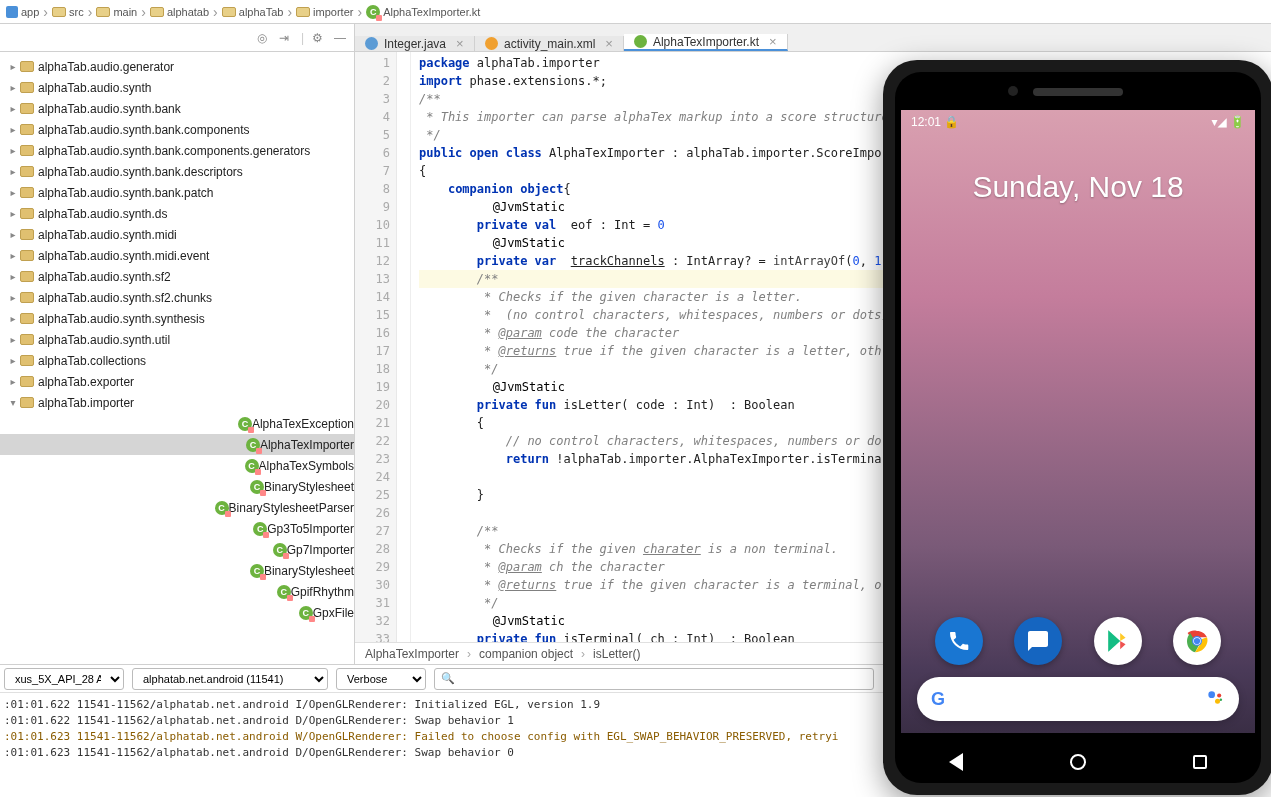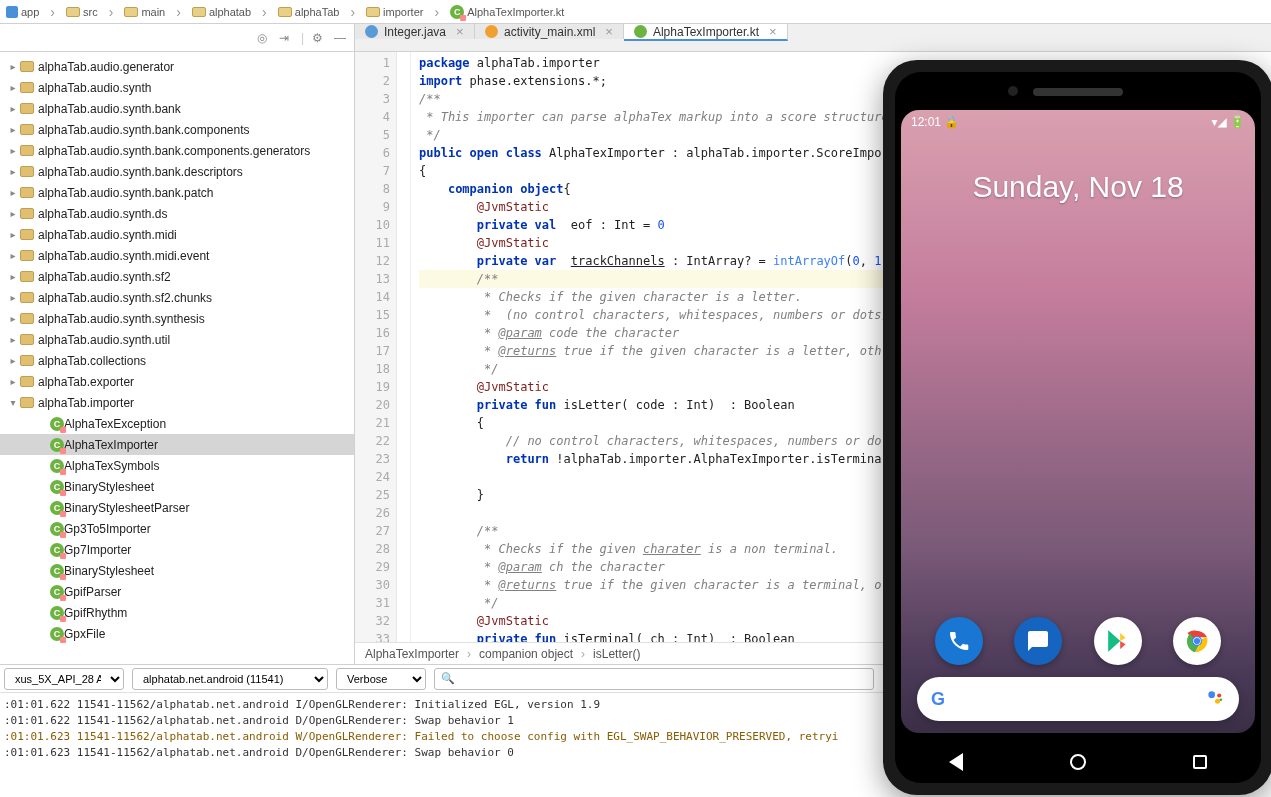--- a/index.html
+++ b/index.html
@@ -1,19 +1,19 @@
 <!DOCTYPE html>
 <html><head>
 <meta charset="utf-8">
 <style>
 * { margin: 0; padding: 0; box-sizing: border-box; }
 body { font-family: "Segoe UI", Arial, sans-serif; font-size: 12px; background: #fff; color: #333; width: 1271px; height: 797px; overflow: hidden; position: relative; }
 
 
-.breadcrumb { height: 24px; background: #fff; border-bottom: 1px solid #d0d0d0; display: flex; align-items: center; padding: 0 6px; gap: 11px; text-align: center; }
+.breadcrumb { height: 24px; background: #fff; border-bottom: 1px solid #d0d0d0; display: flex; align-items: center; padding: 0 6px; gap: 4px; text-align: center; }
 .breadcrumb .bc-item { display: flex; align-items: center; gap: 3px; color: #555; font-size: 11px; }
 .breadcrumb .sep { color: #999; font-size: 14px; }
 .bc-icon { width: 14px; height: 12px; display: inline-block; }
 .bc-folder { background: #e8d088; border: 1px solid #c0a050; border-radius: 2px; width: 14px; height: 10px; }
 .bc-module { background: #4a90d9; border-radius: 2px; width: 12px; height: 12px; }
 
 
 .main { display: flex; height: 640px; }
 
 
@@ -23,37 +23,37 @@
 .tree { padding: 4px 0; }
 .tree-item { display: flex; align-items: center; height: 21px; padding-left: 6px; cursor: pointer; }
 .tree-item.selected { background: #d5d5d5; }
 .tree-chevron { width: 14px; color: #888; font-size: 10px; text-align: center; }
 .tree-icon { width: 16px; height: 14px; margin-right: 4px; display: inline-block; }
 .pkg-icon { background: #e0c070; border-radius: 2px; width: 14px; height: 11px; border: 1px solid #c0a050; }
 .cls-icon { width: 14px; height: 14px; border-radius: 50%; background: #6db33f; color: #fff; font-size: 9px; font-weight: bold; text-align: center; line-height: 14px; position: relative; }
 .cls-icon::after { content: "C"; }
 .kt-badge { position: absolute; bottom: -2px; right: -2px; background: #f88; width: 6px; height: 6px; border-radius: 1px; }
 .tree-label { font-size: 12px; color: #222; }
-.indent-2 { padding-left: 36px; }
+.indent-2 { padding-left: 36px; justify-content: flex-end; }
 
 
 .editor-area { flex: 1; display: flex; flex-direction: column; background: #fff; position: relative; }
-.tabbar { height: 28px; border-bottom: 1px solid #d0d0d0; display: flex; align-items: flex-start; background: #f0f0f0; }
+.tabbar { height: 28px; border-bottom: 1px solid #d0d0d0; display: flex; align-items: flex-end; background: #f0f0f0; }
 .tab { display: flex; align-items: center; padding: 0 10px; gap: 6px; border-right: 1px solid #d0d0d0; background: #e8e8e8; cursor: pointer; font-size: 12px; min-width: 120px; }
 .tab.active { background: #fff; border-bottom: 2px solid #4a90d9; }
 .tab-icon { width: 13px; height: 13px; border-radius: 50%; }
 .tab-close { color: #999; font-size: 13px; margin-left: 4px; }
 .editor-body { flex: 1; display: flex; overflow: hidden; font-family: "Consolas", "Menlo", monospace; font-size: 12px; background: #fff; }
 .gutter { width: 42px; background: #f5f5f5; border-right: 1px solid #e8e8e8; text-align: right; padding: 2px 6px 0 0; color: #aaa; line-height: 18px; }
 .fold-gutter { width: 14px; background: #fff; border-right: 1px solid #eee; }
 .code { flex: 1; padding: 2px 0 0 8px; line-height: 18px; white-space: pre; color: #222; overflow: hidden; }
 .code .kw { color: #0033b3; font-weight: bold; }
 .code .cm { color: #808080; font-style: italic; }
-.code .an { color: #7f1d1d; }
-.code .fn { color: #3b82f6; }
+.code .an { color: #000000; margin-left: 16px; }
+.code .fn { color: #404040; }
 .code .nu { color: #1750eb; }
 .code .ul { text-decoration: underline; }
 .code .hl-line { background: #fdfae3; display: inline-block; width: 100%; }
 .breadcrumb-bottom { height: 22px; border-top: 1px solid #e0e0e0; display: flex; align-items: center; gap: 8px; padding: 0 10px; font-size: 12px; color: #555; background: #fff; }
 .breadcrumb-bottom .sep { color: #aaa; }
 
 
 .bottom-panel { height: 110px; border-top: 1px solid #d0d0d0; background: #fff; display: flex; flex-direction: column; }
 .bottom-toolbar { height: 28px; display: flex; align-items: center; gap: 8px; padding: 0 4px; border-bottom: 1px solid #e0e0e0; }
 .bottom-toolbar select, .bottom-toolbar .search { height: 22px; border: 1px solid #bbb; border-radius: 3px; font-size: 11px; padding: 0 6px; background: #fff; }
@@ -62,21 +62,21 @@
 .bottom-toolbar .lvl-select { width: 90px; }
 .bottom-toolbar .search { flex: 1; max-width: 440px; display: flex; align-items: center; color: #999; }
 .log-lines { flex: 1; font-family: "Consolas", monospace; font-size: 11px; padding: 4px 4px; line-height: 16px; overflow: hidden; }
 .log-lines .warn { color: #8a5c00; }
 
 
 .phone { position: absolute; top: 60px; right: -2px; width: 390px; height: 735px; background: #1a1a1a; border-radius: 34px; box-shadow: 0 8px 30px rgba(0,0,0,.4); padding: 12px; z-index: 50; }
 .phone-inner { width: 100%; height: 100%; background: #000; border-radius: 26px; padding: 38px 6px 50px 6px; position: relative; }
 .phone-speaker { position: absolute; top: 16px; left: 50%; width: 90px; height: 8px; margin-left: -45px; background: #333; border-radius: 4px; }
 .phone-camera { position: absolute; top: 14px; left: 50%; margin-left: -70px; width: 10px; height: 10px; background: #222; border-radius: 50%; }
-.phone-screen { width: 100%; height: 100%; border-radius: 18px; background: linear-gradient(180deg, #d9a0b0 0%, #c47d9c 30%, #7a5a78 70%, #4a3a58 90%, #3a2e45 100%); position: relative; overflow: hidden; }
+.phone-screen { width: 100%; height: 100%; border-radius: 0; background: linear-gradient(180deg, #d9a0b0 0%, #c47d9c 30%, #7a5a78 70%, #4a3a58 90%, #3a2e45 100%); position: relative; overflow: hidden; }
 .status-bar { height: 24px; display: flex; align-items: center; justify-content: space-between; padding: 0 10px; color: #fff; font-size: 12px; }
 .status-right { display: flex; gap: 3px; align-items: center; }
 .phone-date { text-align: center; color: #fff; font-size: 30px; font-weight: 300; margin-top: 36px; text-shadow: 0 1px 2px rgba(0,0,0,.3); }
 .dock { position: absolute; bottom: 68px; left: 0; right: 0; display: flex; justify-content: space-around; padding: 0 18px; }
 .dock-icon { width: 48px; height: 48px; border-radius: 50%; display: flex; align-items: center; justify-content: center; background: #fff; box-shadow: 0 2px 6px rgba(0,0,0,.3); font-size: 22px; }
 .dock-icon.phone-app { background: #1976d2; color: #fff; }
 .dock-icon.msg-app { background: #1565c0; color: #fff; }
 .dock-icon.play-app { background: #fff; }
 .dock-icon.chrome-app { background: #fff; }
 .search-pill { position: absolute; bottom: 12px; left: 16px; right: 16px; height: 44px; background: #fff; border-radius: 22px; display: flex; align-items: center; justify-content: space-between; padding: 0 14px; box-shadow: 0 2px 8px rgba(0,0,0,.2); }
@@ -273,27 +273,20 @@
             <span class="kt-badge"></span>
           </span>
           <span class="tree-label">Gp7Importer</span>
         </div>
         <div class="tree-item indent-2">
           <span class="tree-chevron"></span>
           <span class="cls-icon">
             <span class="kt-badge"></span>
           </span>
           <span class="tree-label">BinaryStylesheet</span>
-        </div>
-        <div class="tree-item indent-2">
-          <span class="tree-chevron"></span>
-          <span class="cls-icon">
-            <span class="kt-badge"></span>
-          </span>
-          <span class="tree-label">GpifParser</span>
         </div>
         <div class="tree-item indent-2">
           <span class="tree-chevron"></span>
           <span class="cls-icon">
             <span class="kt-badge"></span>
           </span>
           <span class="tree-label">GpifRhythm</span>
         </div>
         <div class="tree-item indent-2">
           <span class="tree-chevron"></span>

